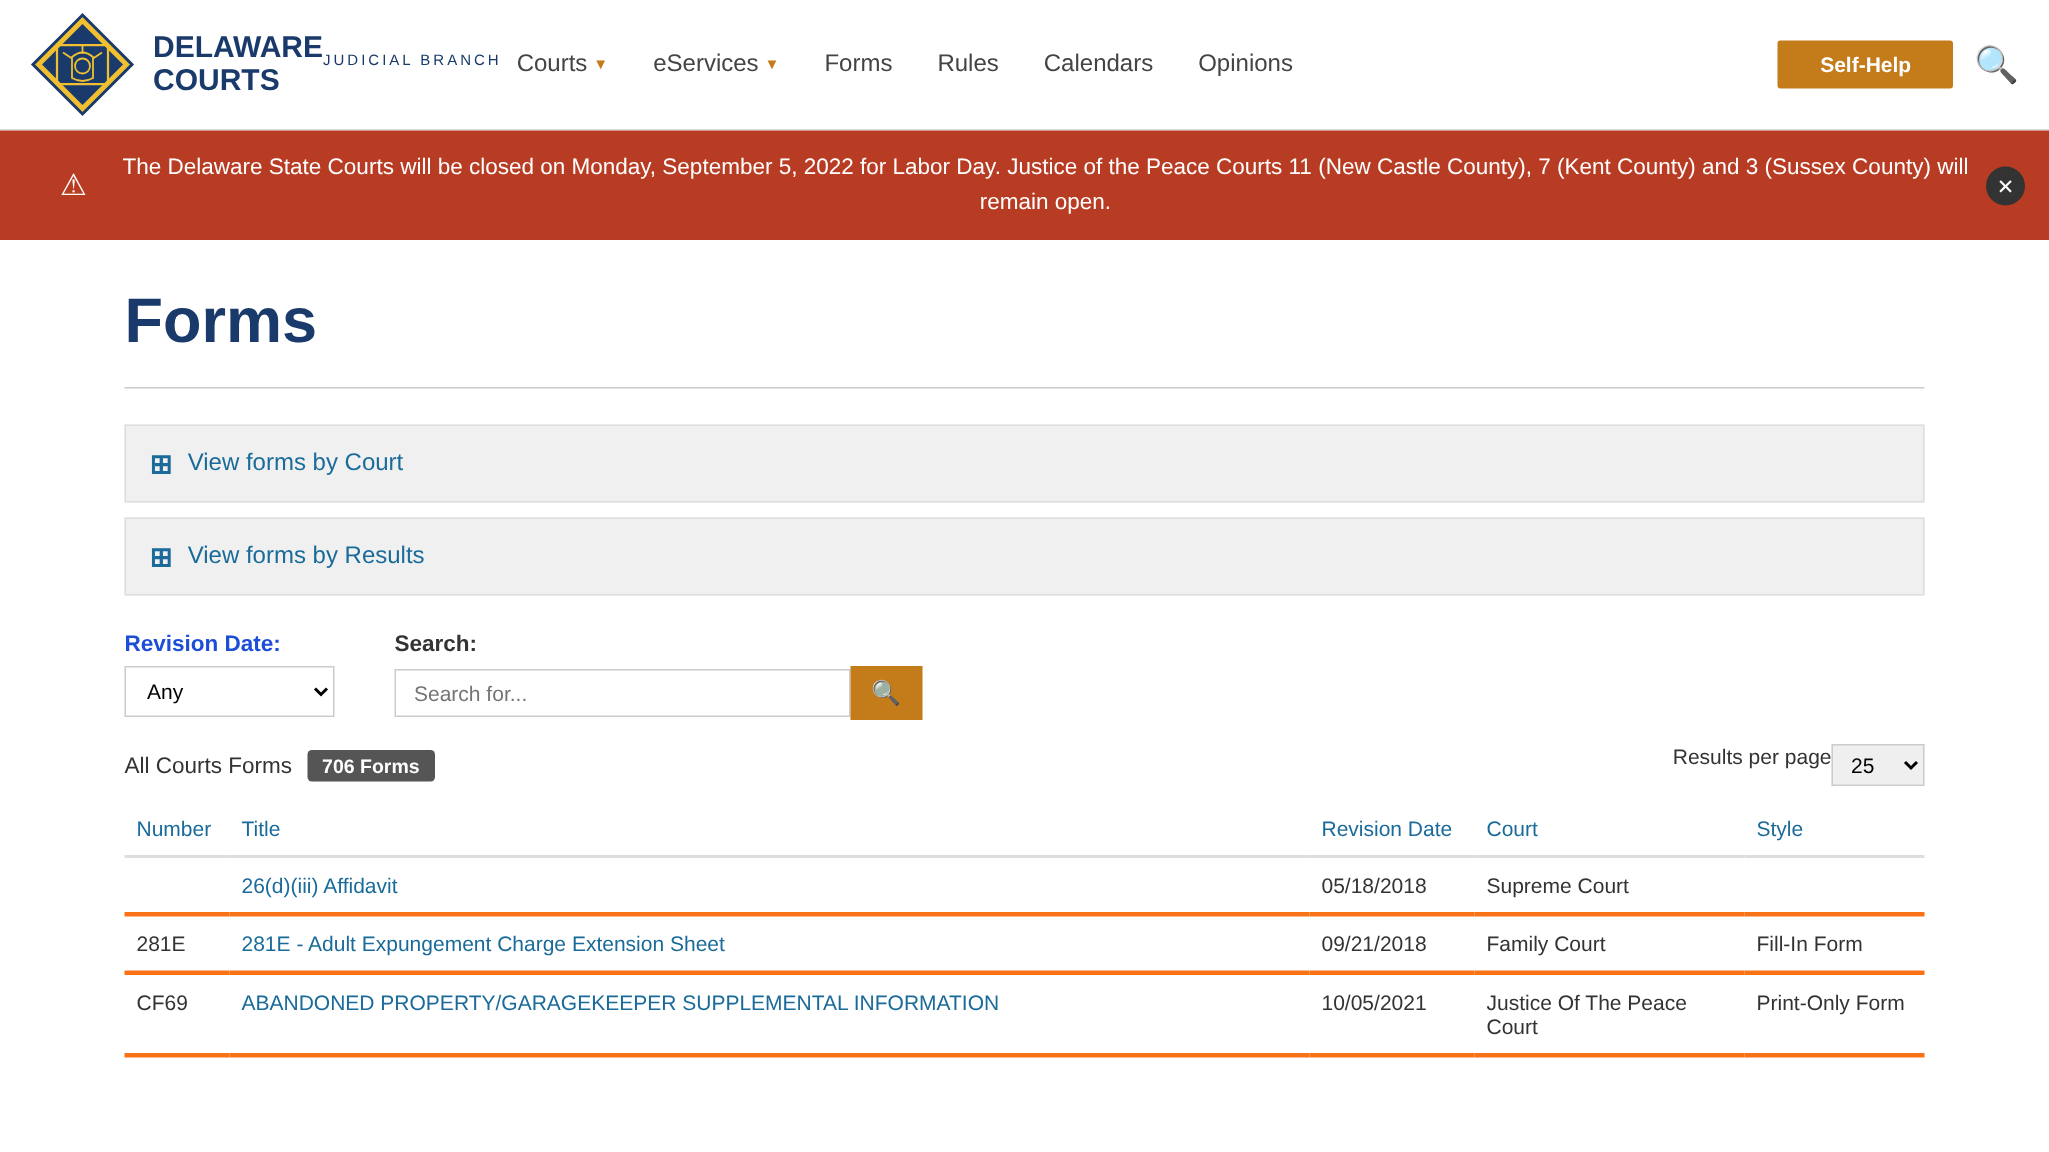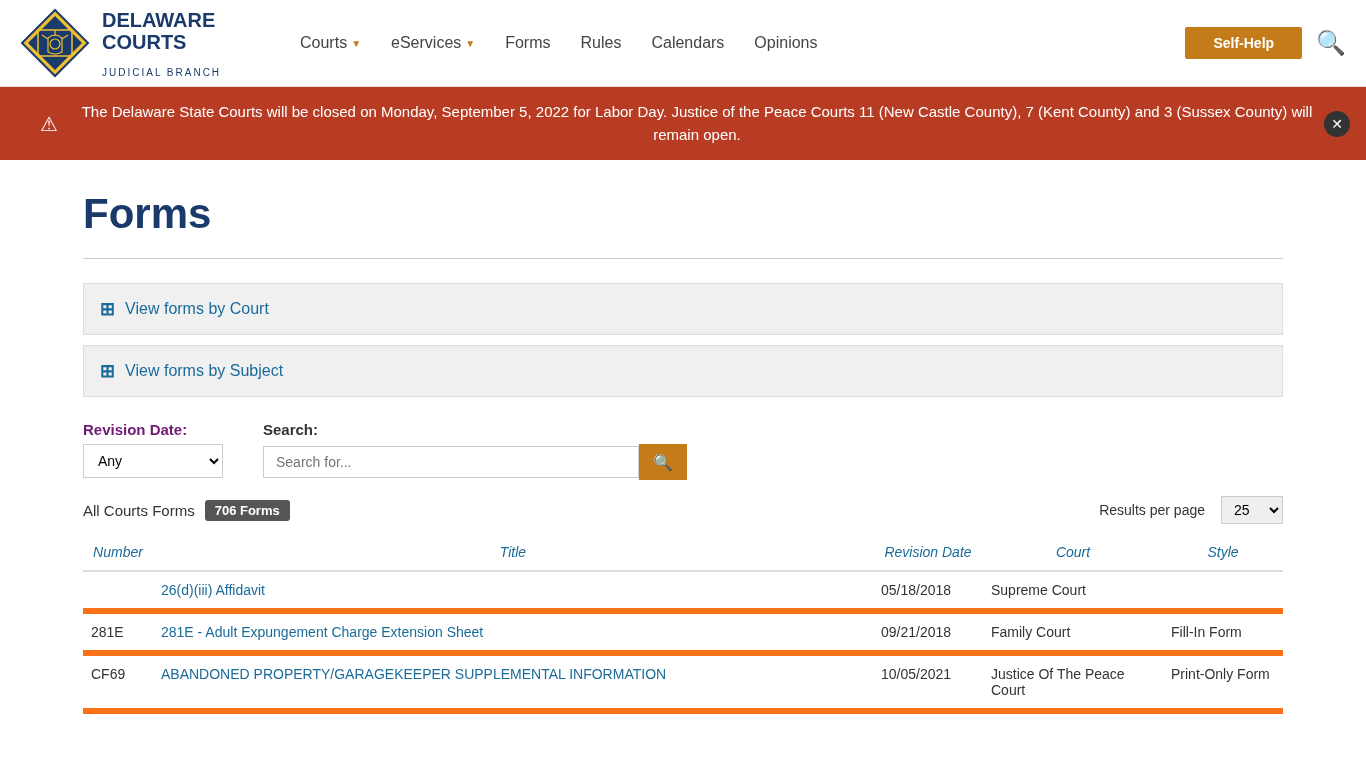--- a/index.html
+++ b/index.html
@@ -20,21 +20,21 @@
       gap: 12px;
       min-width: 270px;
     }
     .logo-diamond {
       width: 70px;
       height: 70px;
       flex-shrink: 0;
     }
     .logo-text {
       display: flex;
-      flex-direction: column;
+      flex-direction: row;
     }
     .logo-text .delaware-courts {
       font-size: 20px;
       font-weight: bold;
       color: #1a3a6b;
       line-height: 1.1;
     }
     .logo-text .judicial-branch {
       font-size: 10px;
       color: #1a3a6b;
@@ -165,21 +165,21 @@
     .filter-row {
       display: flex;
       align-items: flex-start;
       gap: 40px;
       margin: 24px 0 16px 0;
     }
     .filter-group label {
       display: block;
       font-size: 15px;
       font-weight: bold;
-      color: #701a75;
+      color: #1d4ed8;
       margin-bottom: 6px;
     }
     .revision-select {
       padding: 7px 28px 7px 10px;
       border: 1px solid #ccc;
       font-size: 14px;
       min-width: 140px;
       background: #fff;
       appearance: auto;
     }
@@ -191,21 +191,21 @@
       margin-bottom: 6px;
     }
     .search-input-wrap {
       display: flex;
       align-items: center;
     }
     .search-input {
       padding: 7px 12px;
       border: 1px solid #ccc;
       font-size: 14px;
-      width: 376px;
+      width: 304px;
       outline: none;
     }
     .search-btn {
       background: #c47b1a;
       color: #fff;
       border: none;
       padding: 8px 14px;
       font-size: 16px;
       cursor: pointer;
       height: 36px;
@@ -231,49 +231,47 @@
     .forms-badge {
       background: #555;
       color: #fff;
       padding: 3px 10px;
       border-radius: 3px;
       font-size: 13px;
       font-weight: bold;
     }
     .table-header-right {
       display: flex;
-      align-items: center;
-      gap: 16px;
+      gap: 0;
       font-size: 14px;
       color: #333;
     }
     .results-per-page-select {
       padding: 4px 8px;
       border: 1px solid #ccc;
       font-size: 14px;
     }
 
     
     .forms-table {
       width: 100%;
       border-collapse: collapse;
       font-size: 14px;
     }
     .forms-table th {
-      text-align: center;
+      text-align: left;
       color: #1a6b9a;
       padding: 10px 8px;
       border-bottom: 2px solid #ddd;
       font-weight: normal;
       font-size: 14px;
-      font-style: italic;
     }
     .forms-table td {
       padding: 10px 8px;
-      border-bottom: 6px solid #f97316;
+      border-bottom: 3px solid #f97316;
       vertical-align: top;
     }
     .forms-table td a {
       color: #1a6b9a;
       text-decoration: none;
     }
     .col-number { width: 70px; }
     .col-title { width: auto; }
     .col-revdate { width: 110px; }
     .col-court { width: 180px; }
@@ -345,21 +343,21 @@
   <h1 class="page-title">Forms</h1>
   <hr class="divider">
 
   <div class="accordion-item">
     <span class="accordion-icon">⊞</span>
     <span class="accordion-label">View forms by Court</span>
   </div>
 
   <div class="accordion-item">
     <span class="accordion-icon">⊞</span>
-    <span class="accordion-label">View forms by Subject</span>
+    <span class="accordion-label">View forms by Results</span>
   </div>
 
   <div class="filter-row">
     <div class="filter-group">
       <label>Revision Date:</label>
       <select class="revision-select">
         <option>Any</option>
         <option>2022</option>
         <option>2021</option>
         <option>2020</option>

